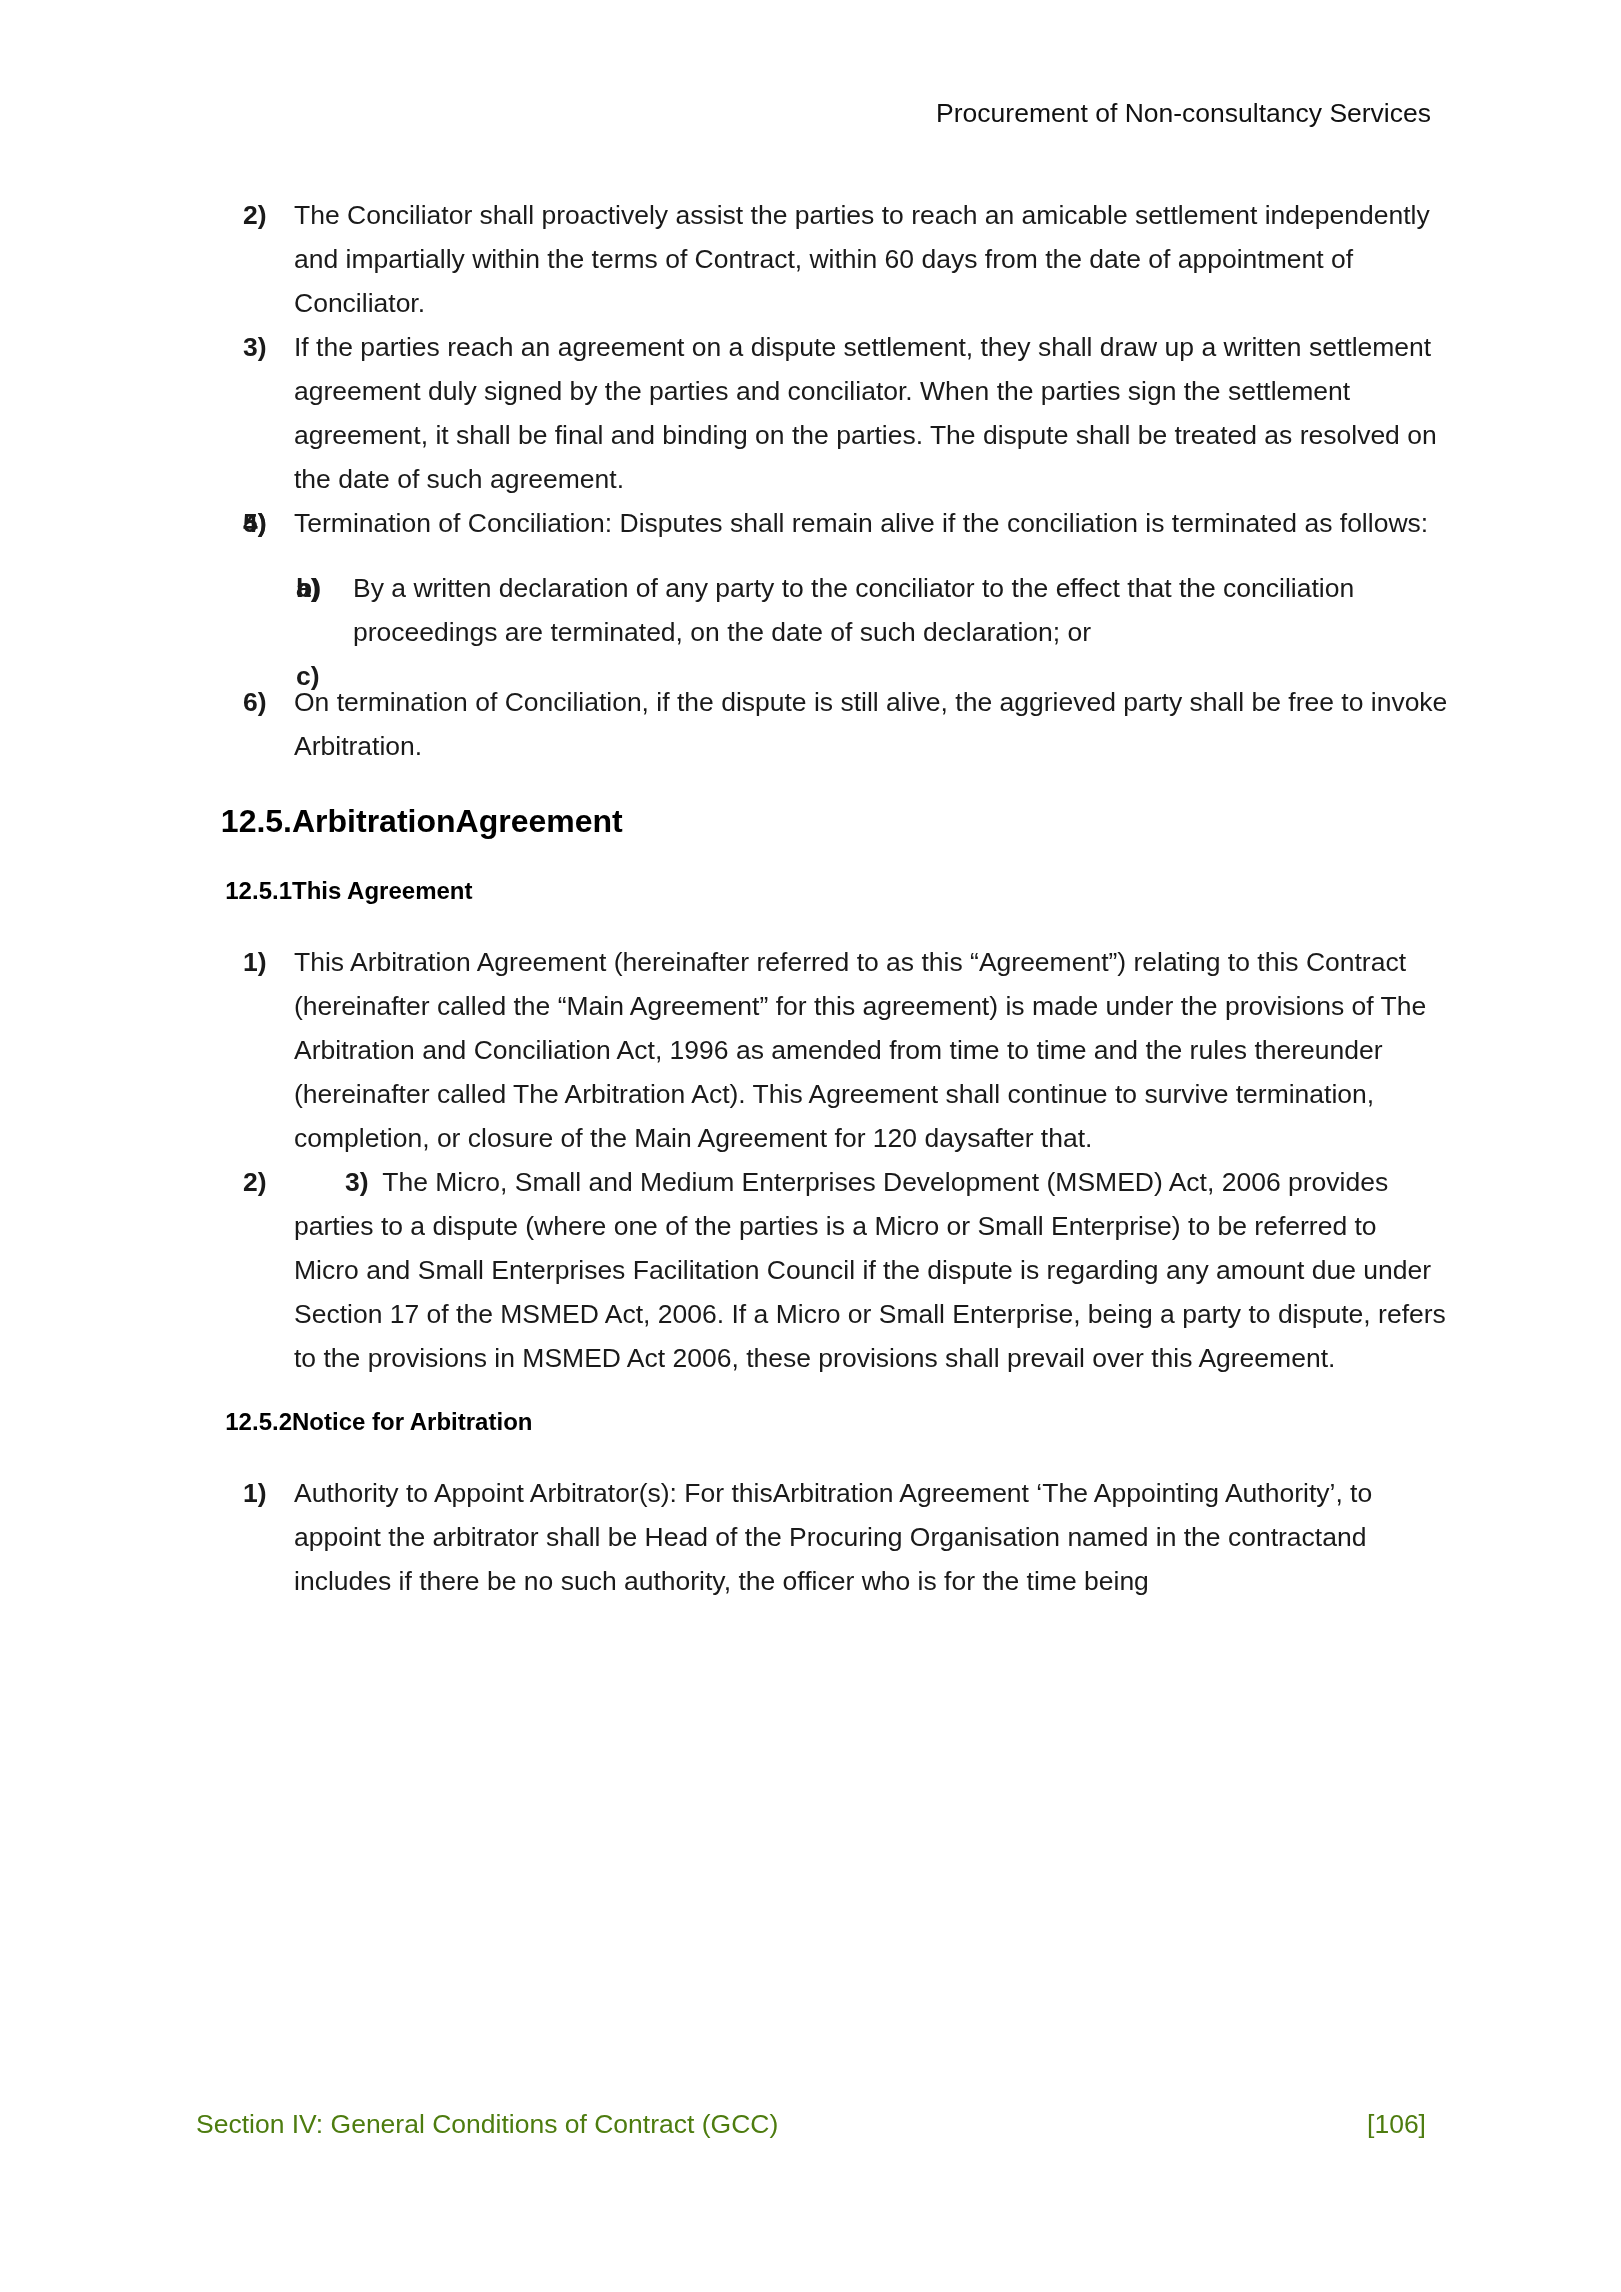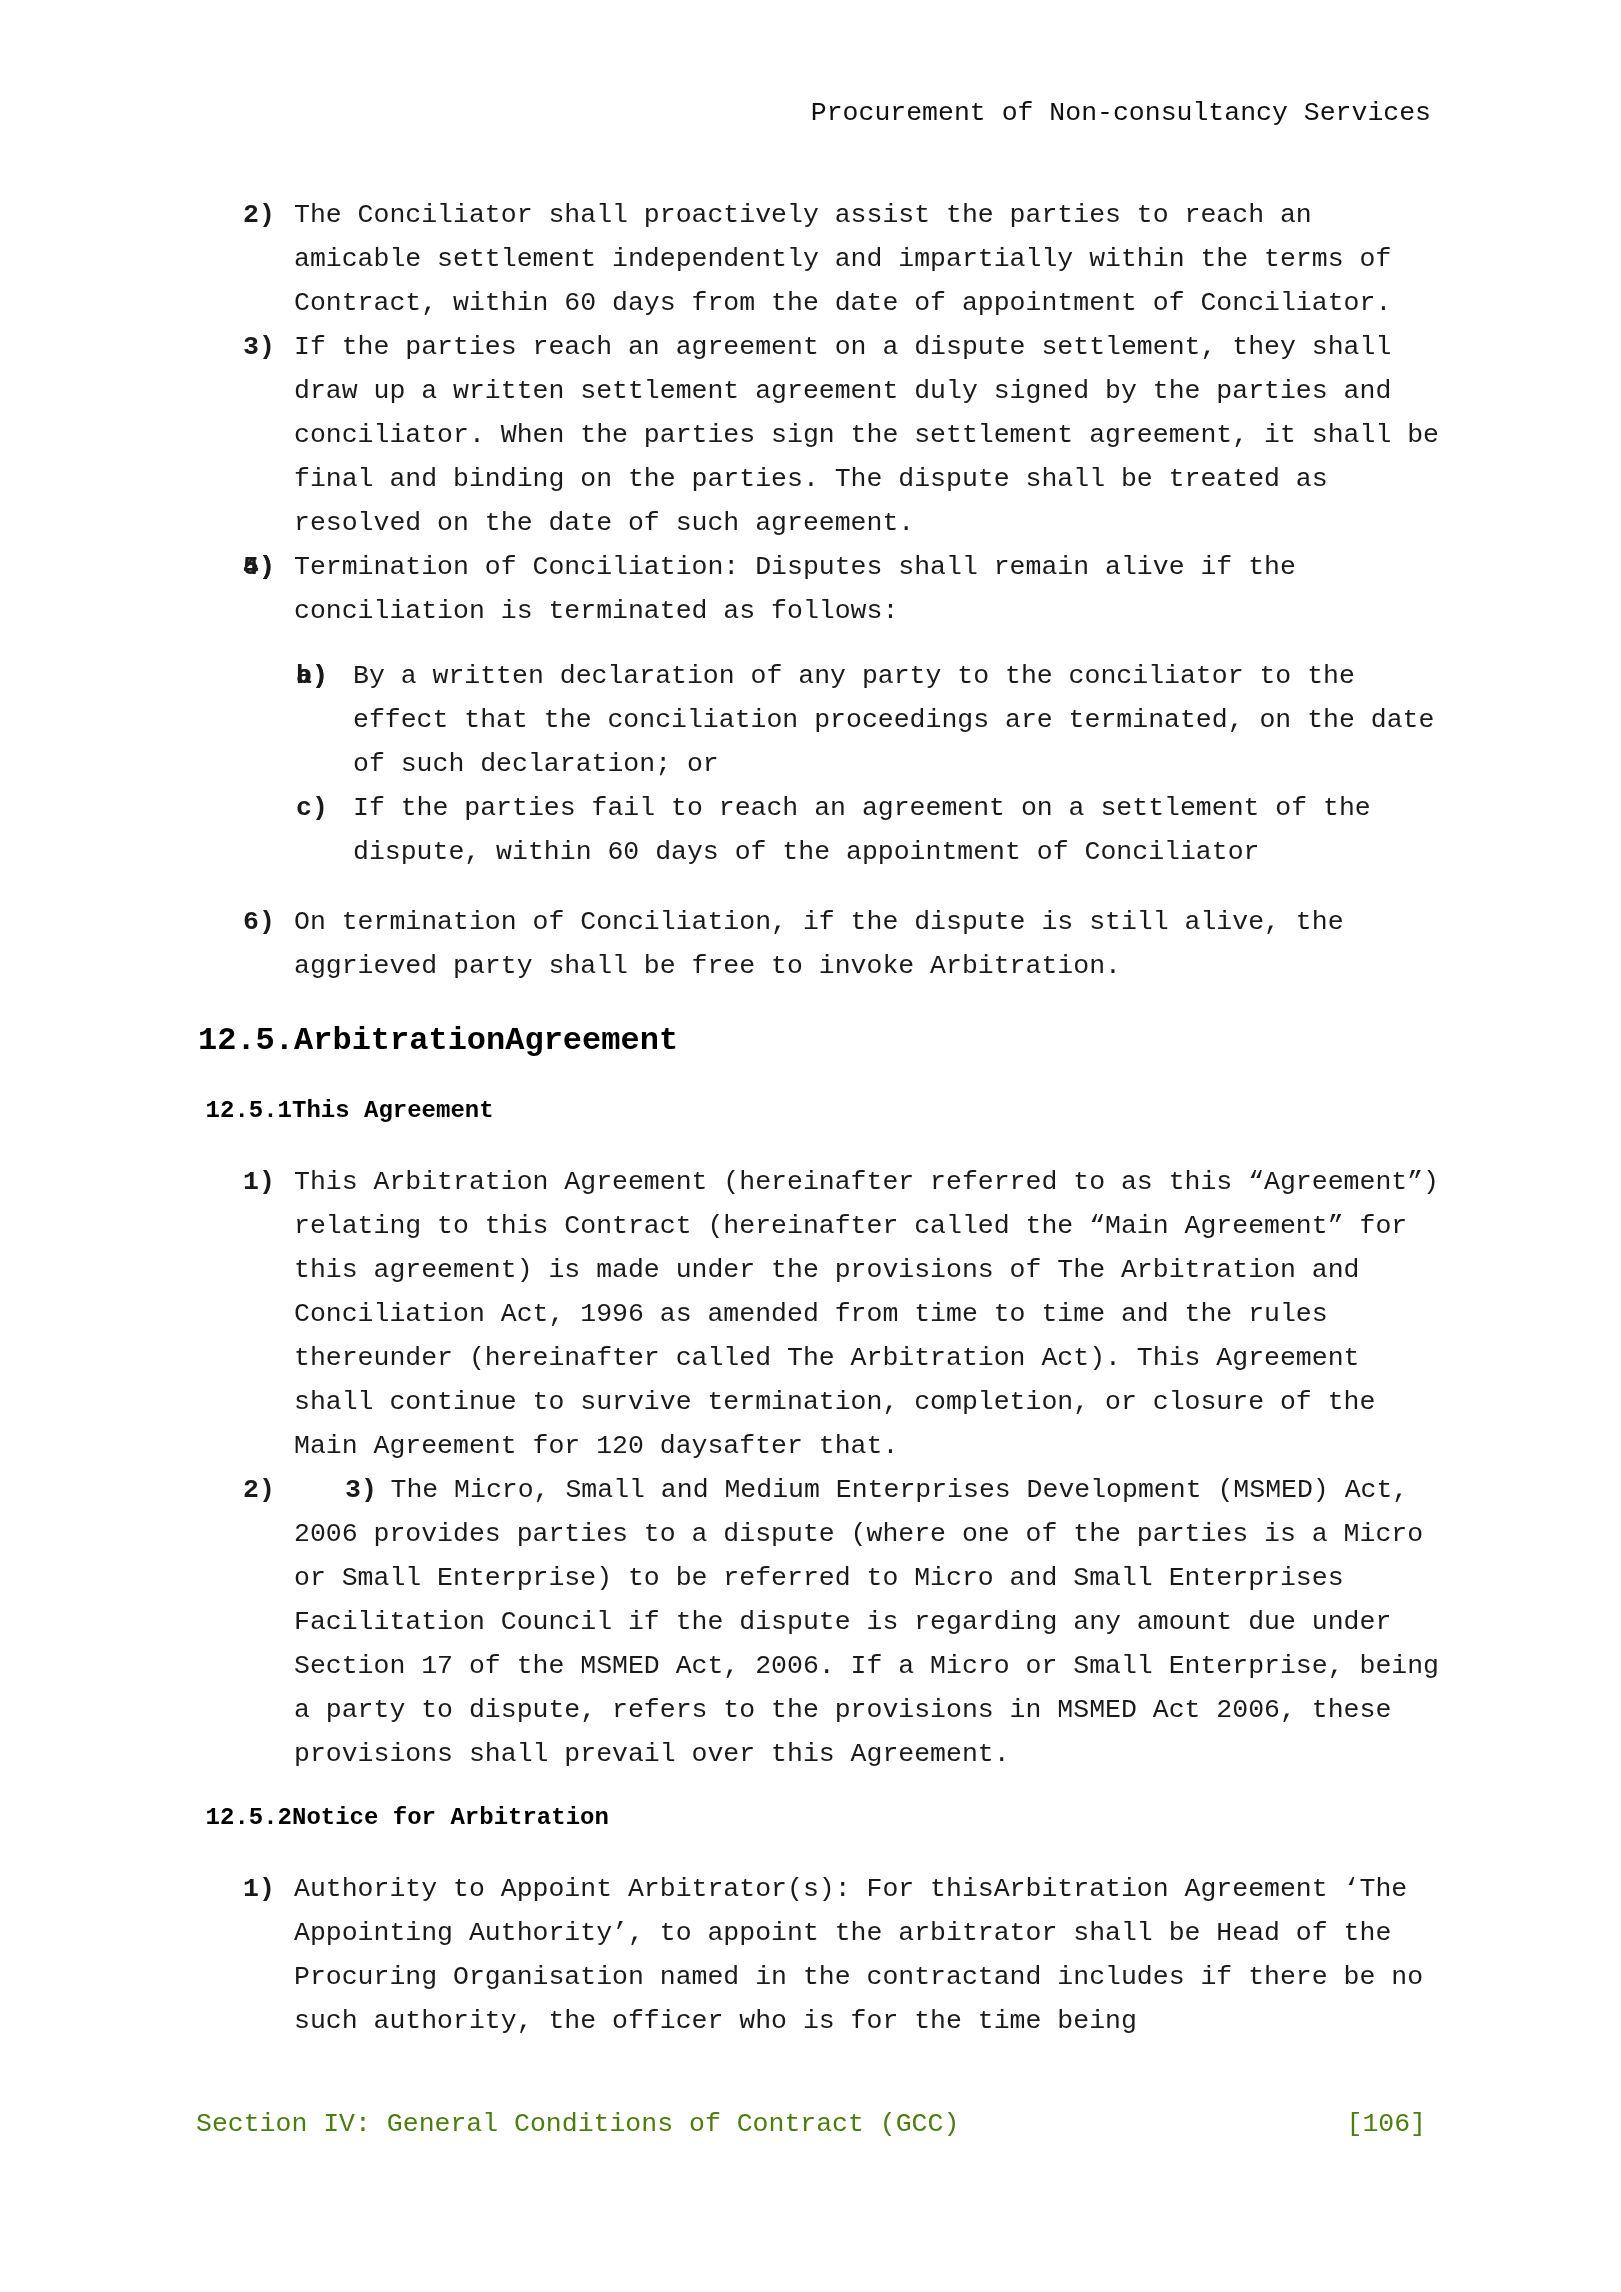--- a/index.html
+++ b/index.html
@@ -1,20 +1,20 @@
 <!DOCTYPE html>
 <html><head>
 <meta charset="utf-8">
 <style>
   html,body { margin:0; padding:0; background:#ffffff; }
   .page {
     position:relative;
     width:1621px; height:2293px;
     background:#ffffff;
-    font-family:Liberation Mono, monospace;
+    font-family:Liberation Sans, sans-serif;
     color:#1a1a1a;
     overflow:hidden;
   }
   .header {
     position:absolute; top:98px; right:190px;
     font-size:26.5px; line-height:31px; color:#111111;
   }
   .content {
     position:absolute; top:193px; left:243px; right:173px;
     font-size:26.5px; line-height:44px;
@@ -67,21 +67,20 @@
     <div class="subitems">
       <div class="subitem">
         <span class="num">a)</span>
       </div>
       <div class="subitem">
         <span class="num">b)</span>
         <span>By a written declaration of any party to the conciliator to the effect that the conciliation proceedings are terminated, on the date of such declaration; or</span>
       </div>
       <div class="subitem">
         <span class="num">c)</span>
-        <span>If the parties fail to reach an agreement on a settlement of the dispute, within 60 days of the appointment of Conciliator</span>
       </div>
     </div>
 
     <div class="item item-6">
       <span class="num">6)</span>
       <span>On termination of Conciliation, if the dispute is still alive, the aggrieved party shall be free to invoke Arbitration.</span>
     </div>
 
     <div class="heading h-major">
       <span class="hnum">12.5.</span>

